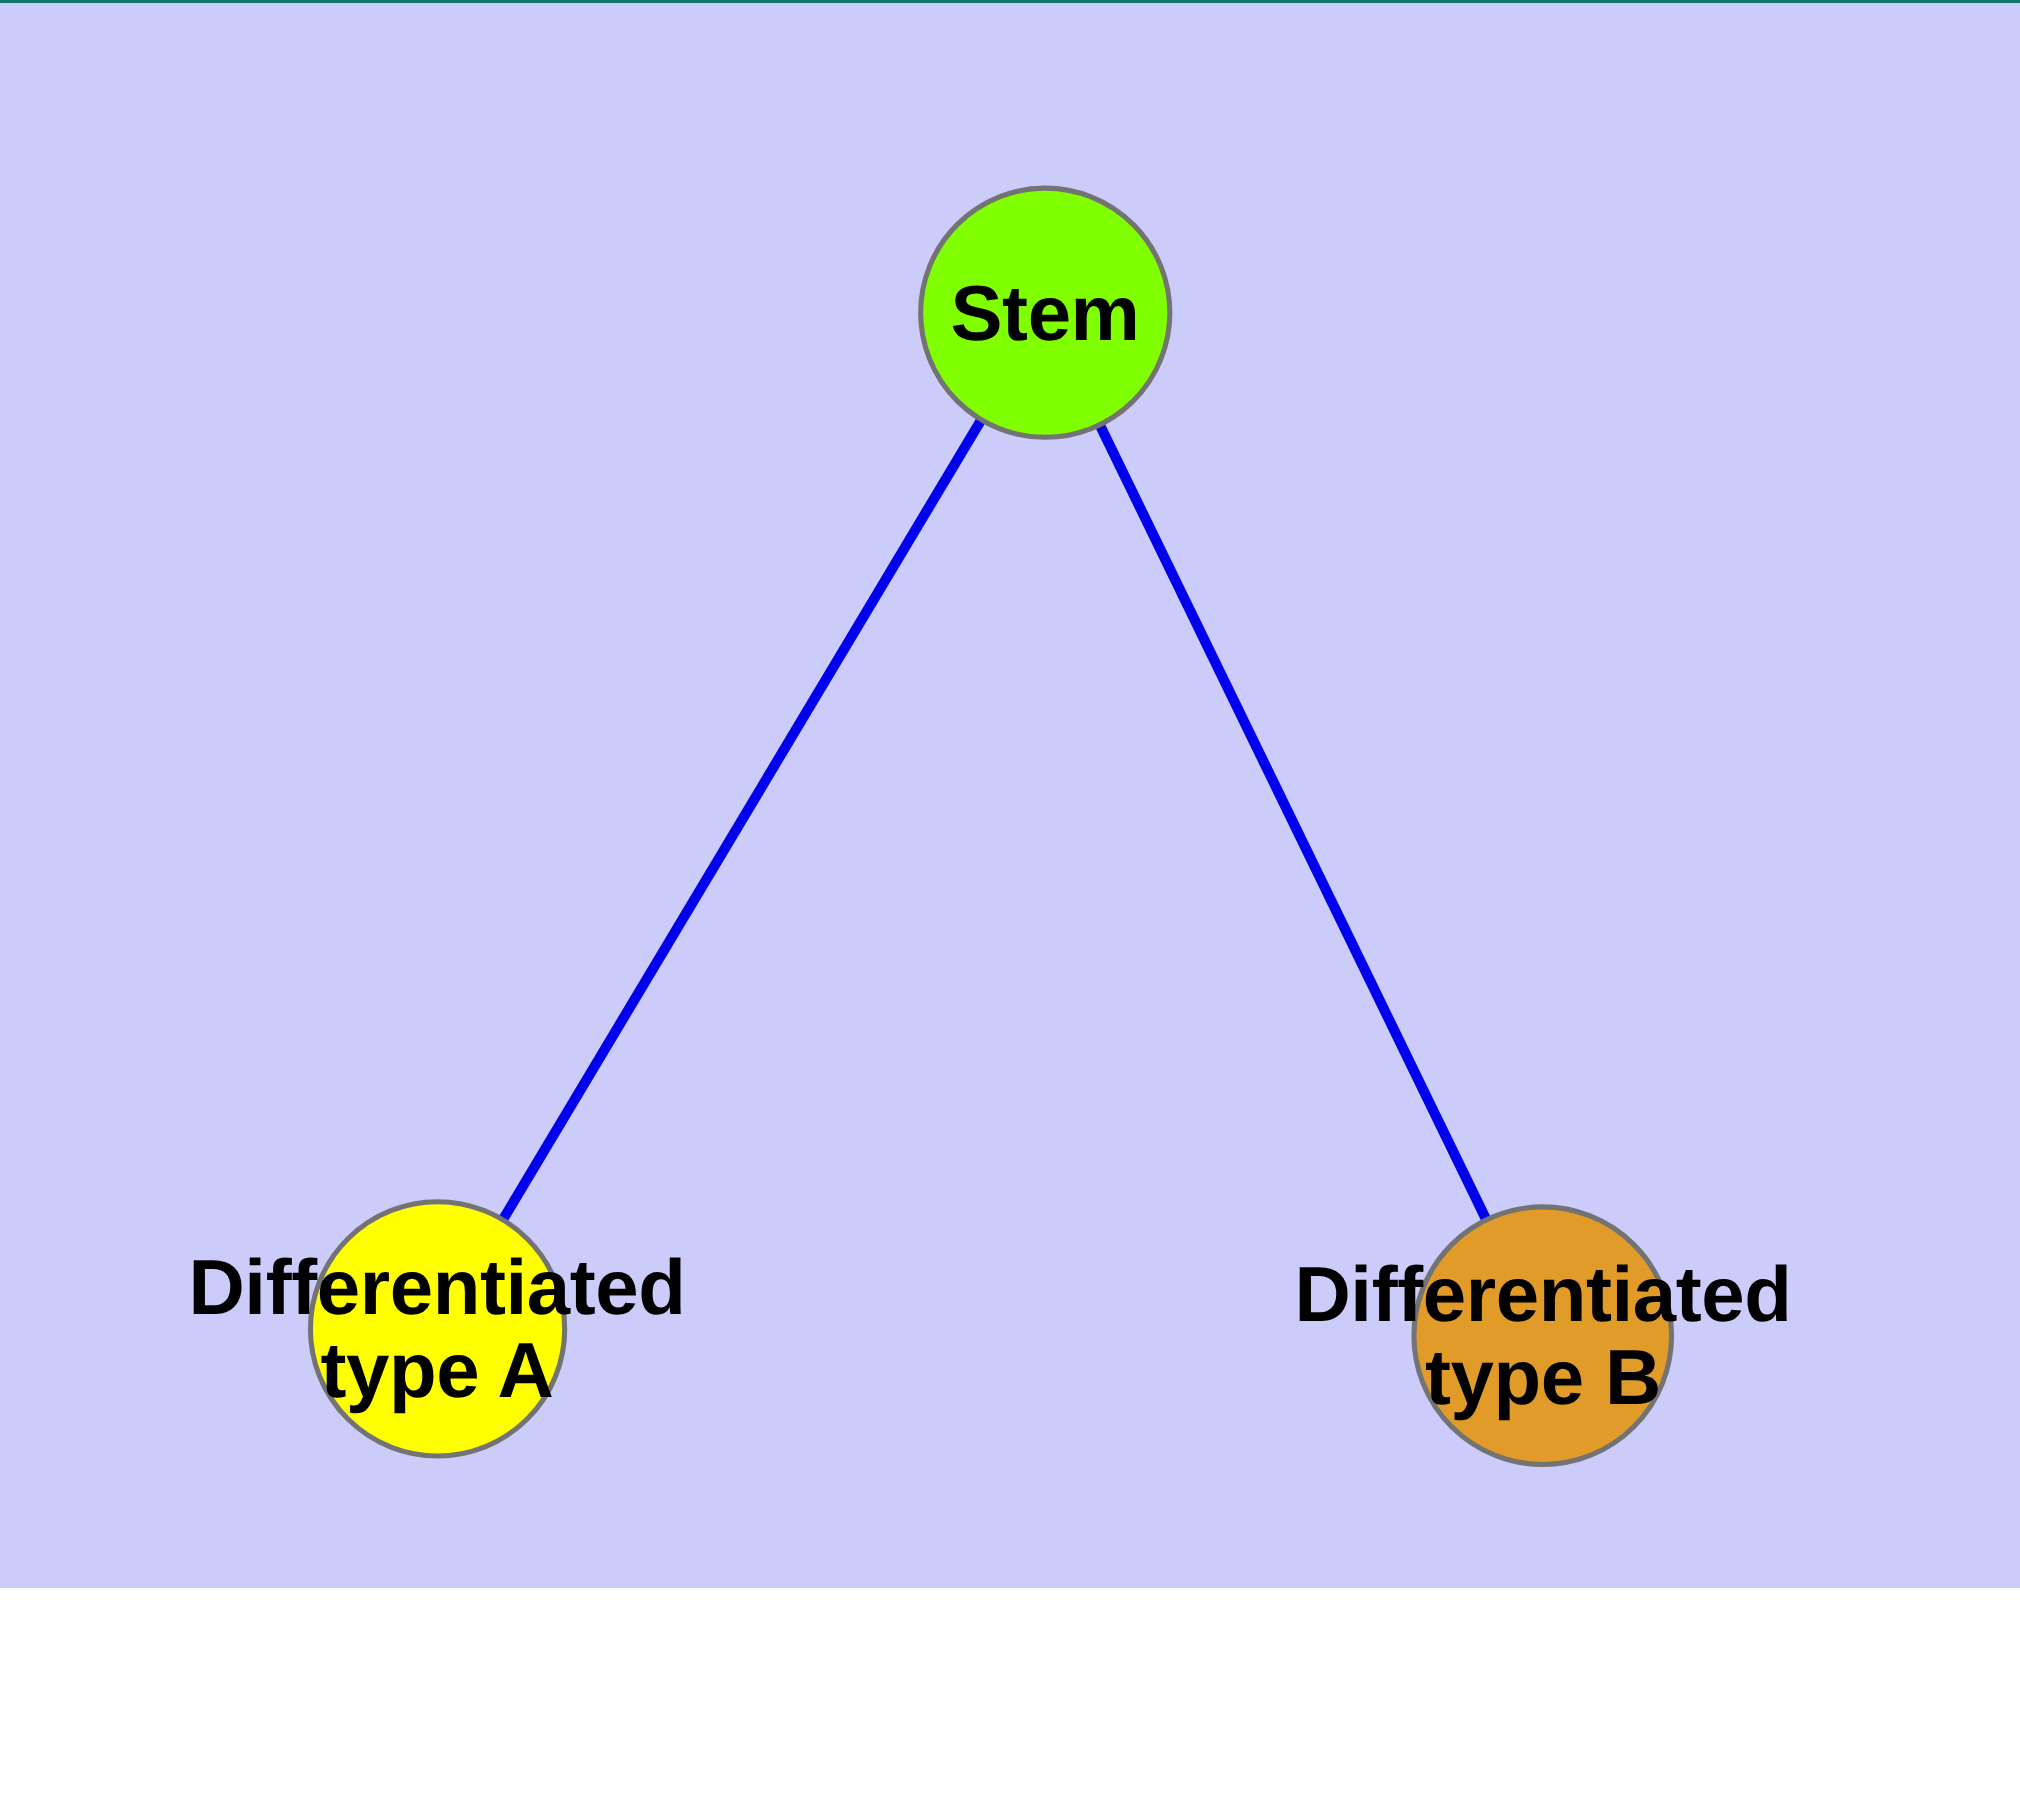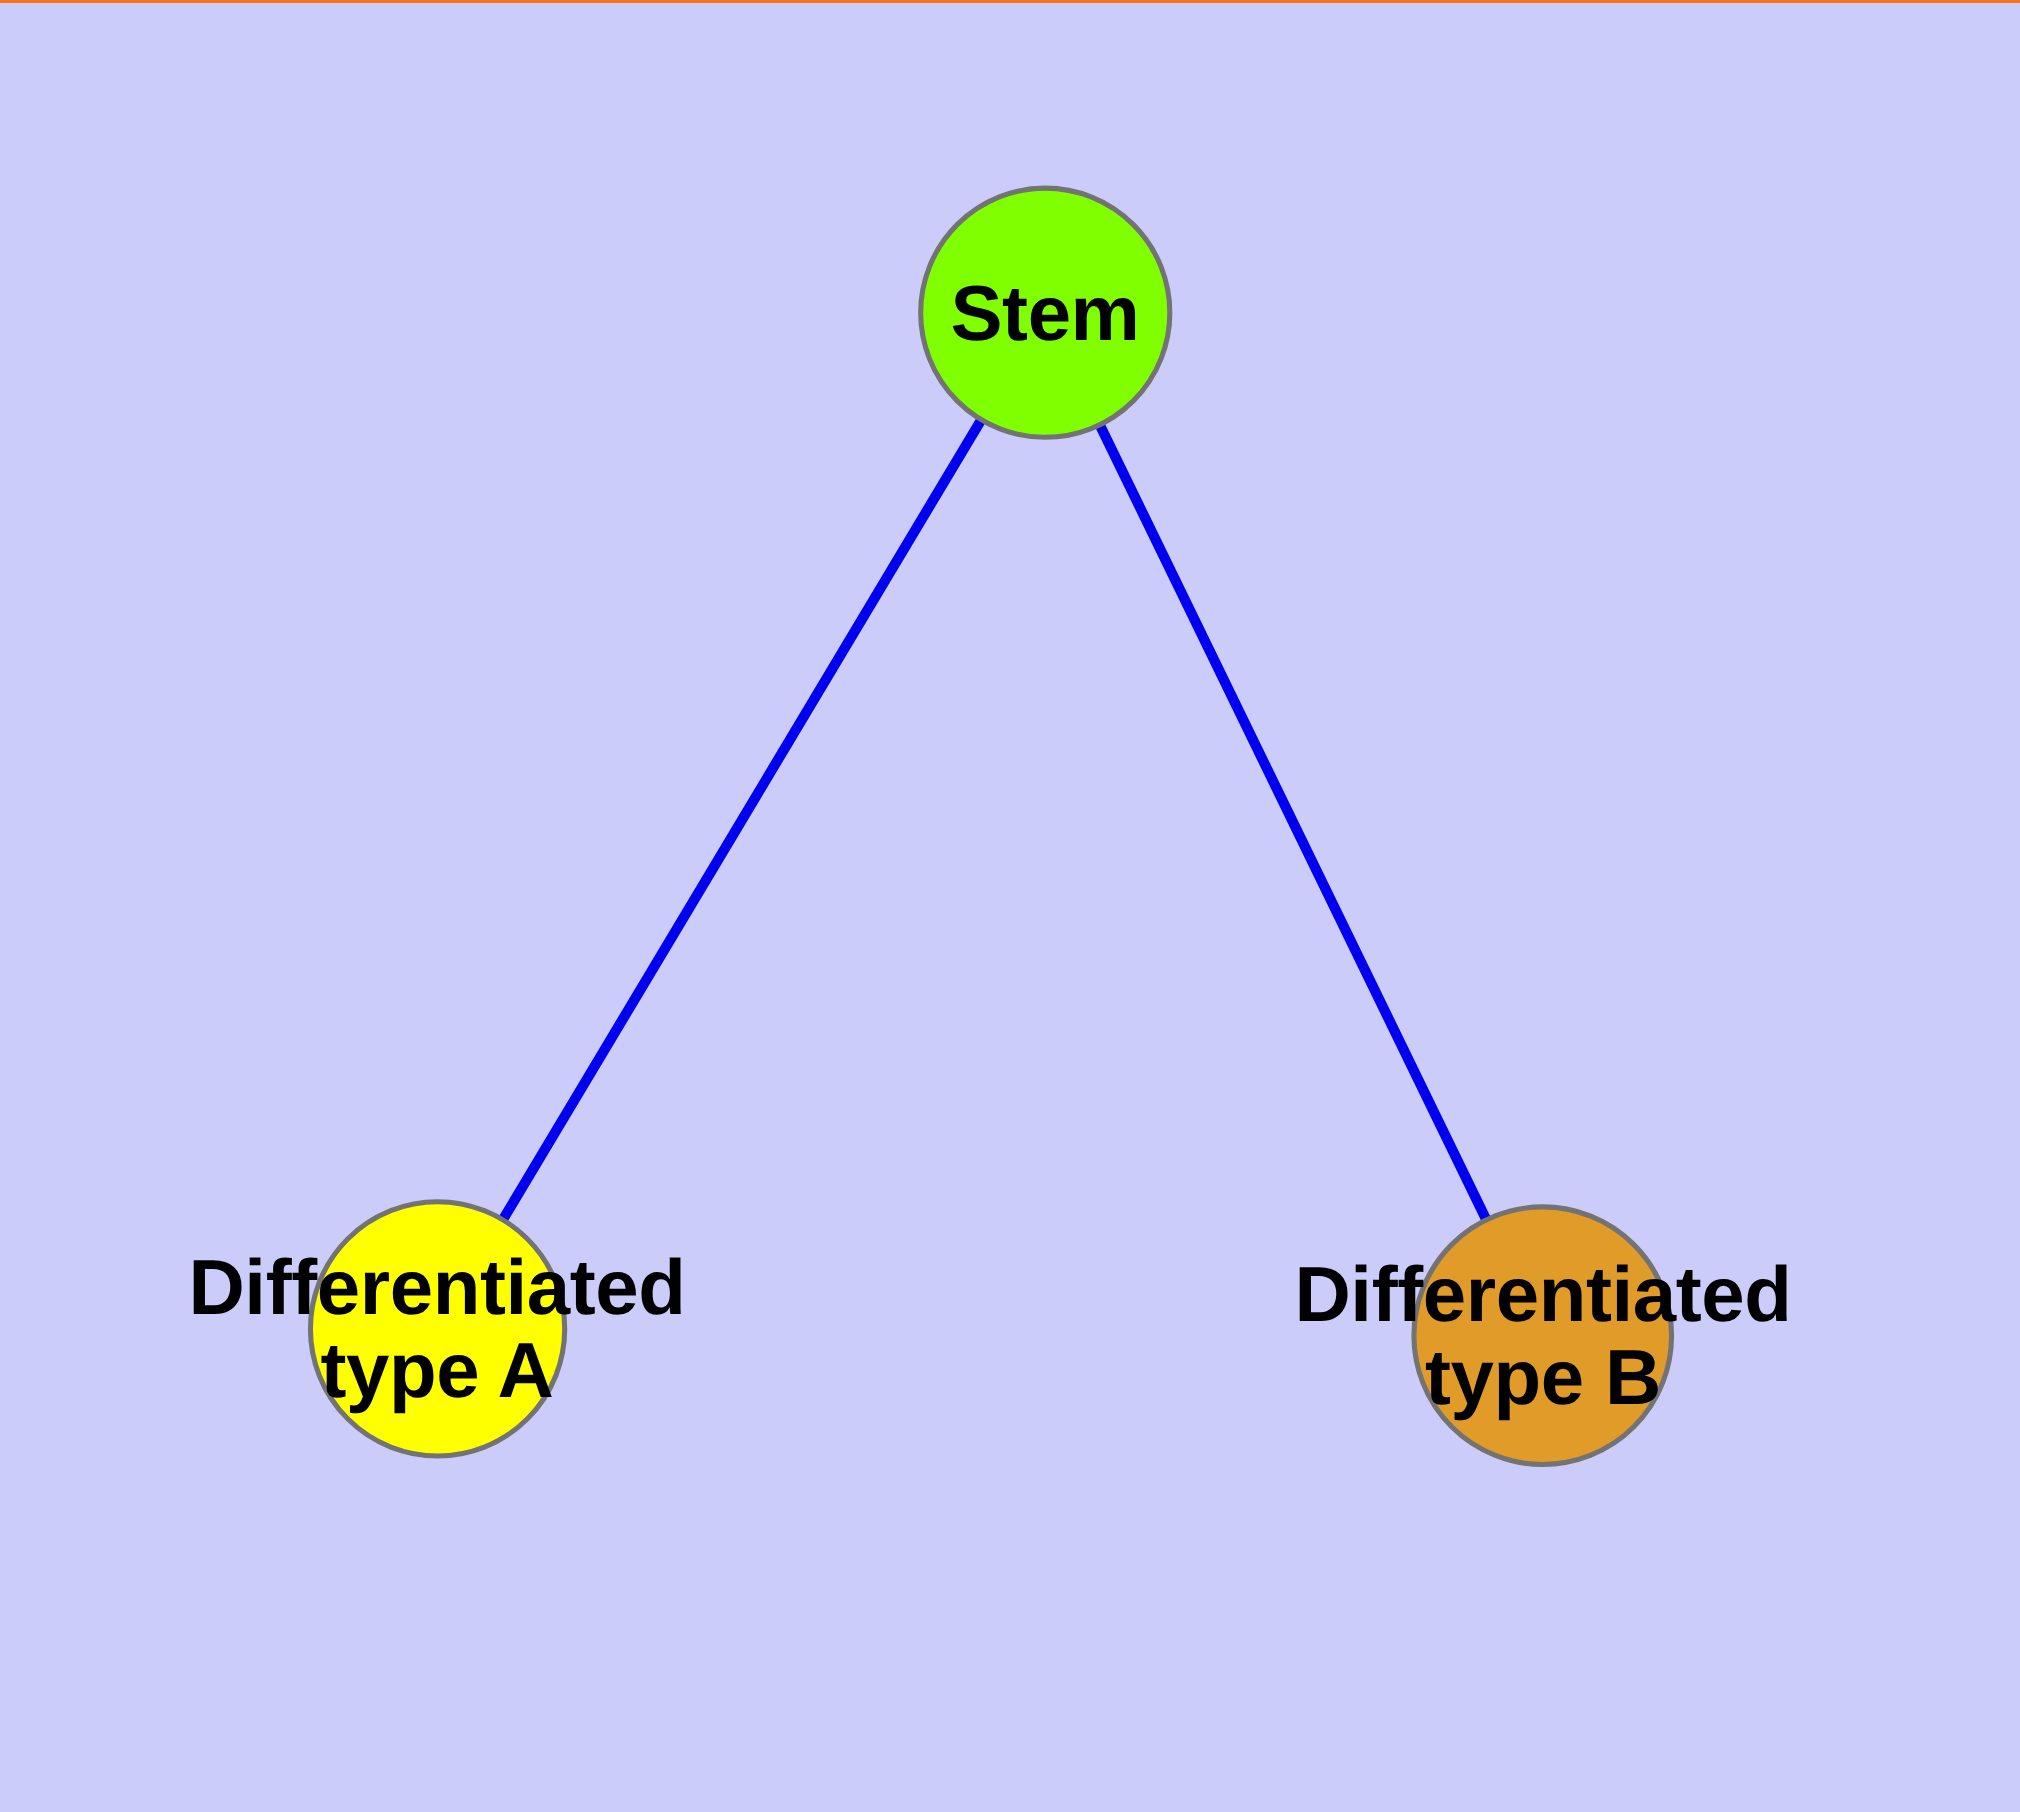--- a/index.html
+++ b/index.html
@@ -4,22 +4,22 @@
 <title>Cell differentiation graph</title>
 <style>
   html, body {
     margin: 0;
     padding: 0;
     background: #ffffff;
   }
   #canvas {
     position: relative;
     width: 2021px;
-    height: 1812px;
-    background: #f97316;
+    height: 1588px;
+    background: #0f766e;
     overflow: hidden;
     font-family: "Liberation Sans", "DejaVu Sans", sans-serif;
   }
   #plot-background {
     position: absolute;
     left: 0;
     top: 3.4px;
     width: 2021px;
     height: 1809px;
     background: #ccccfa;

